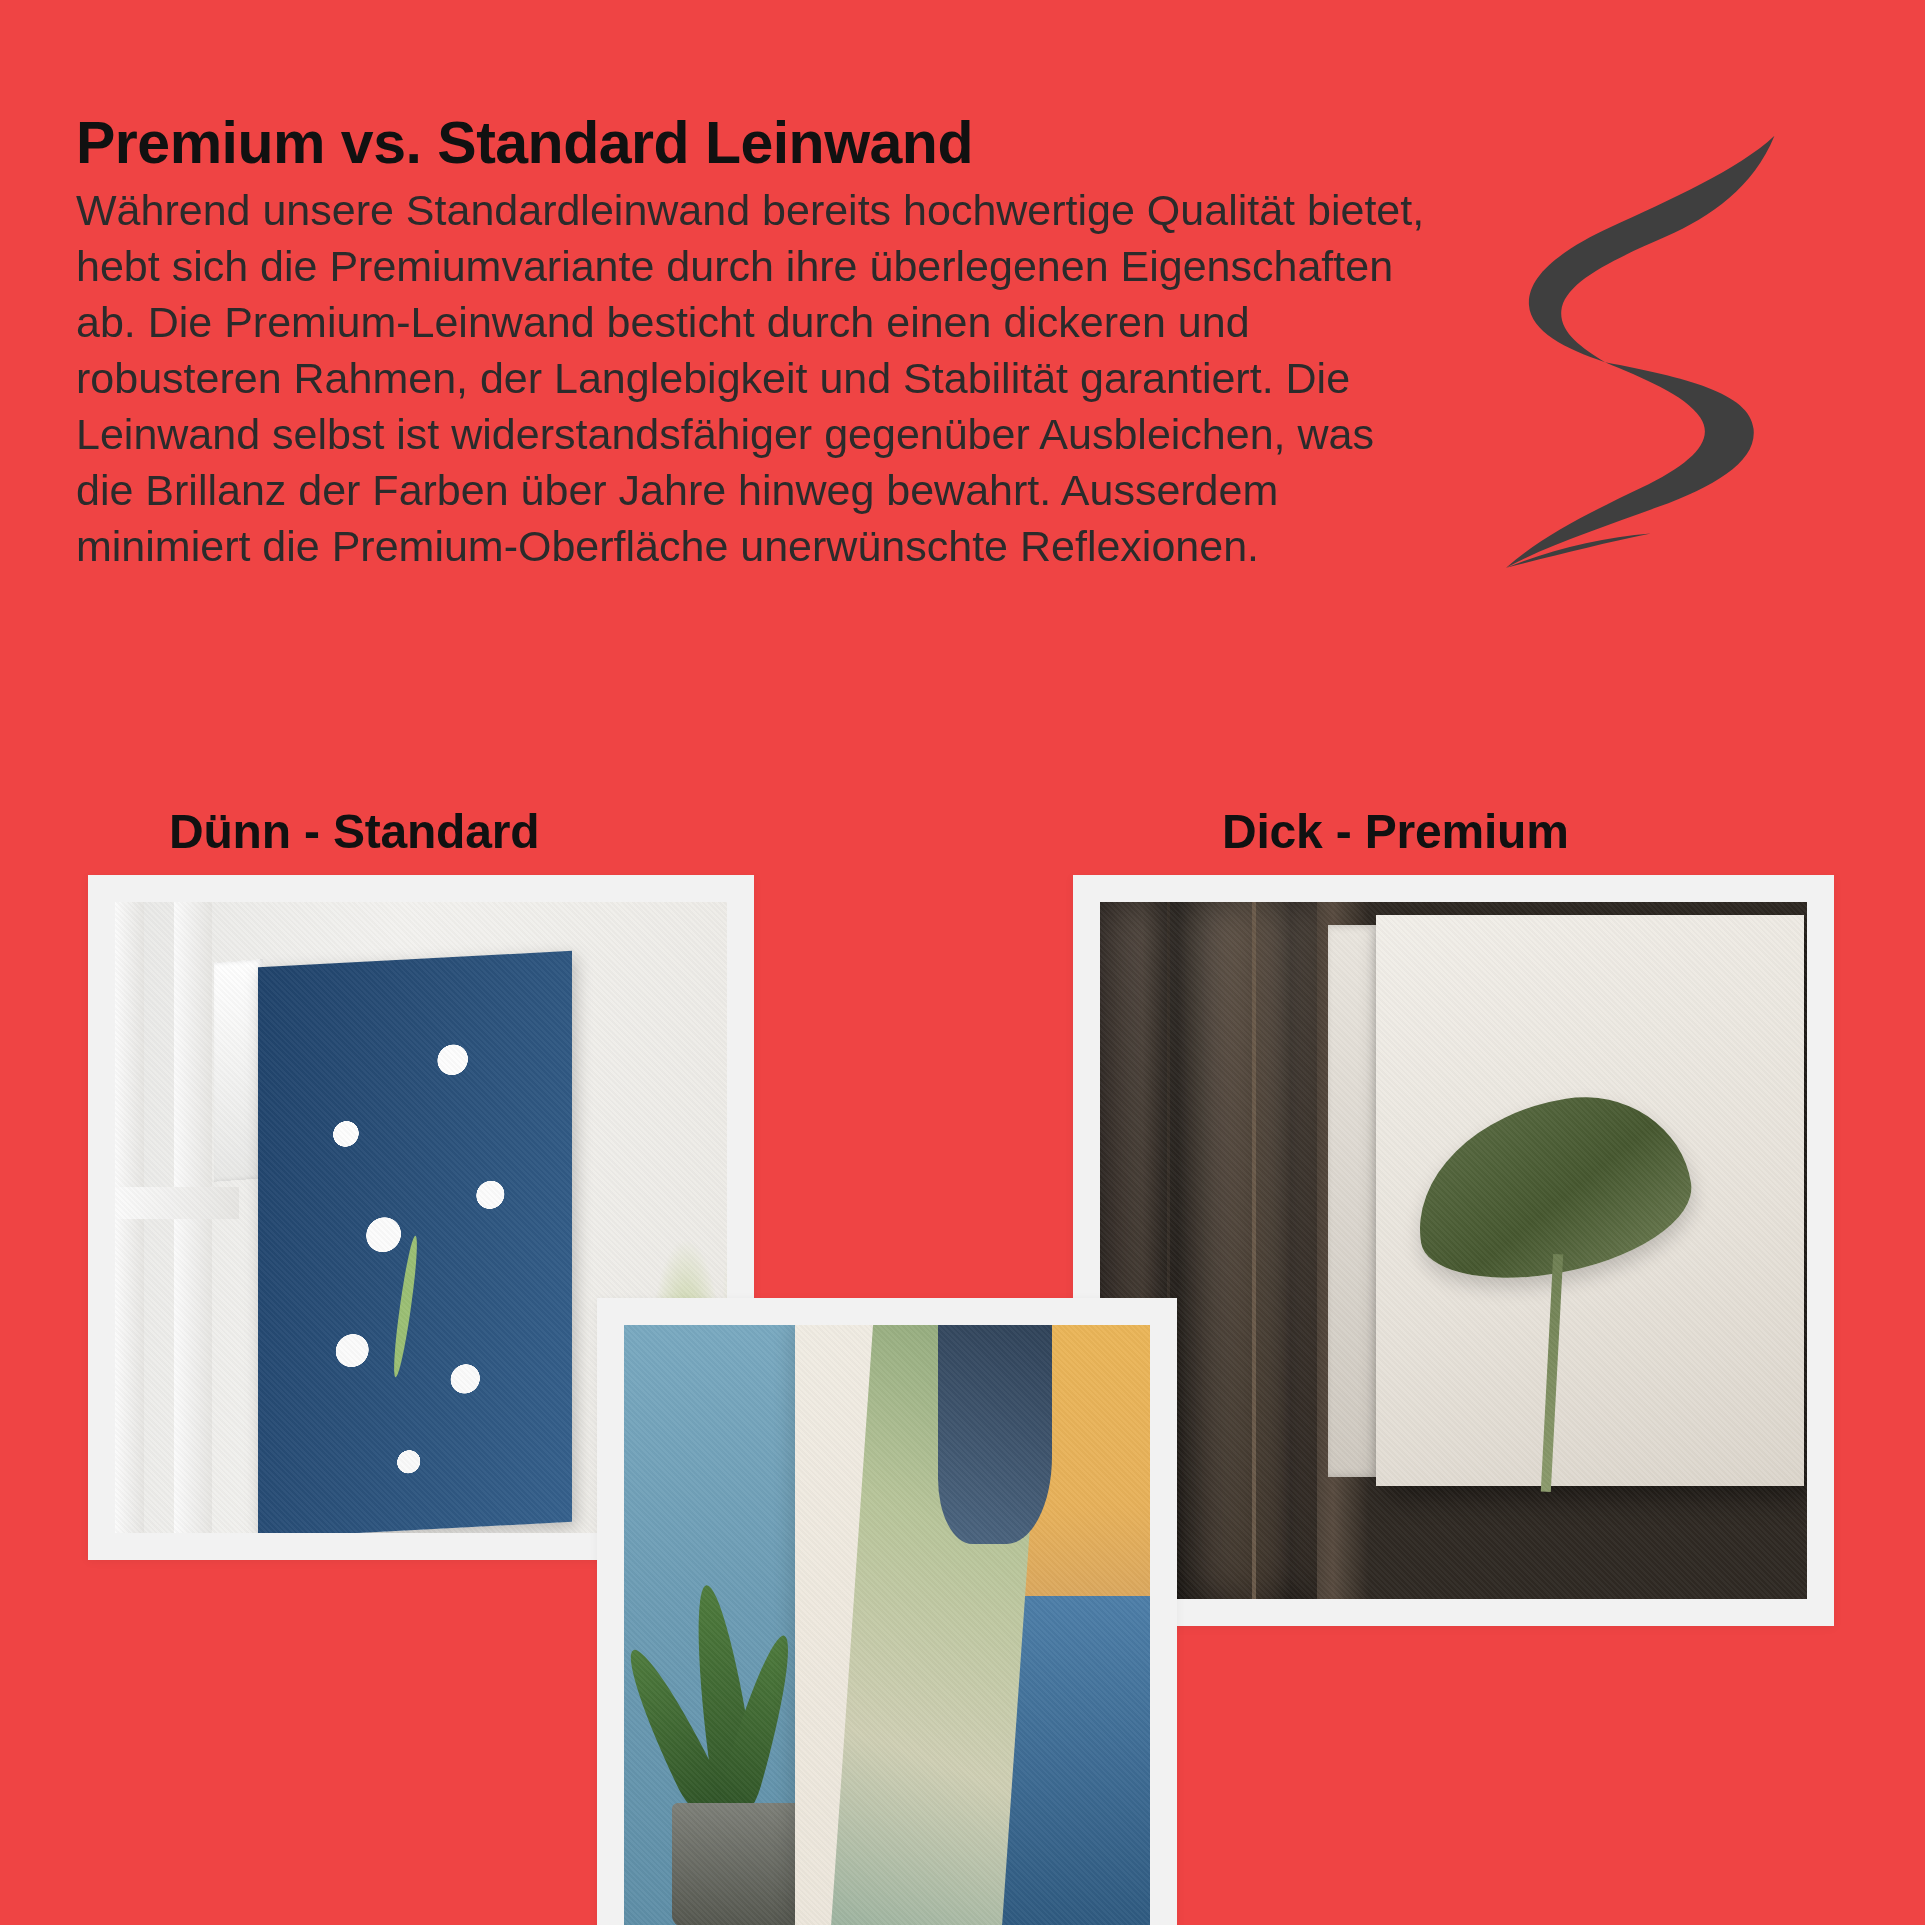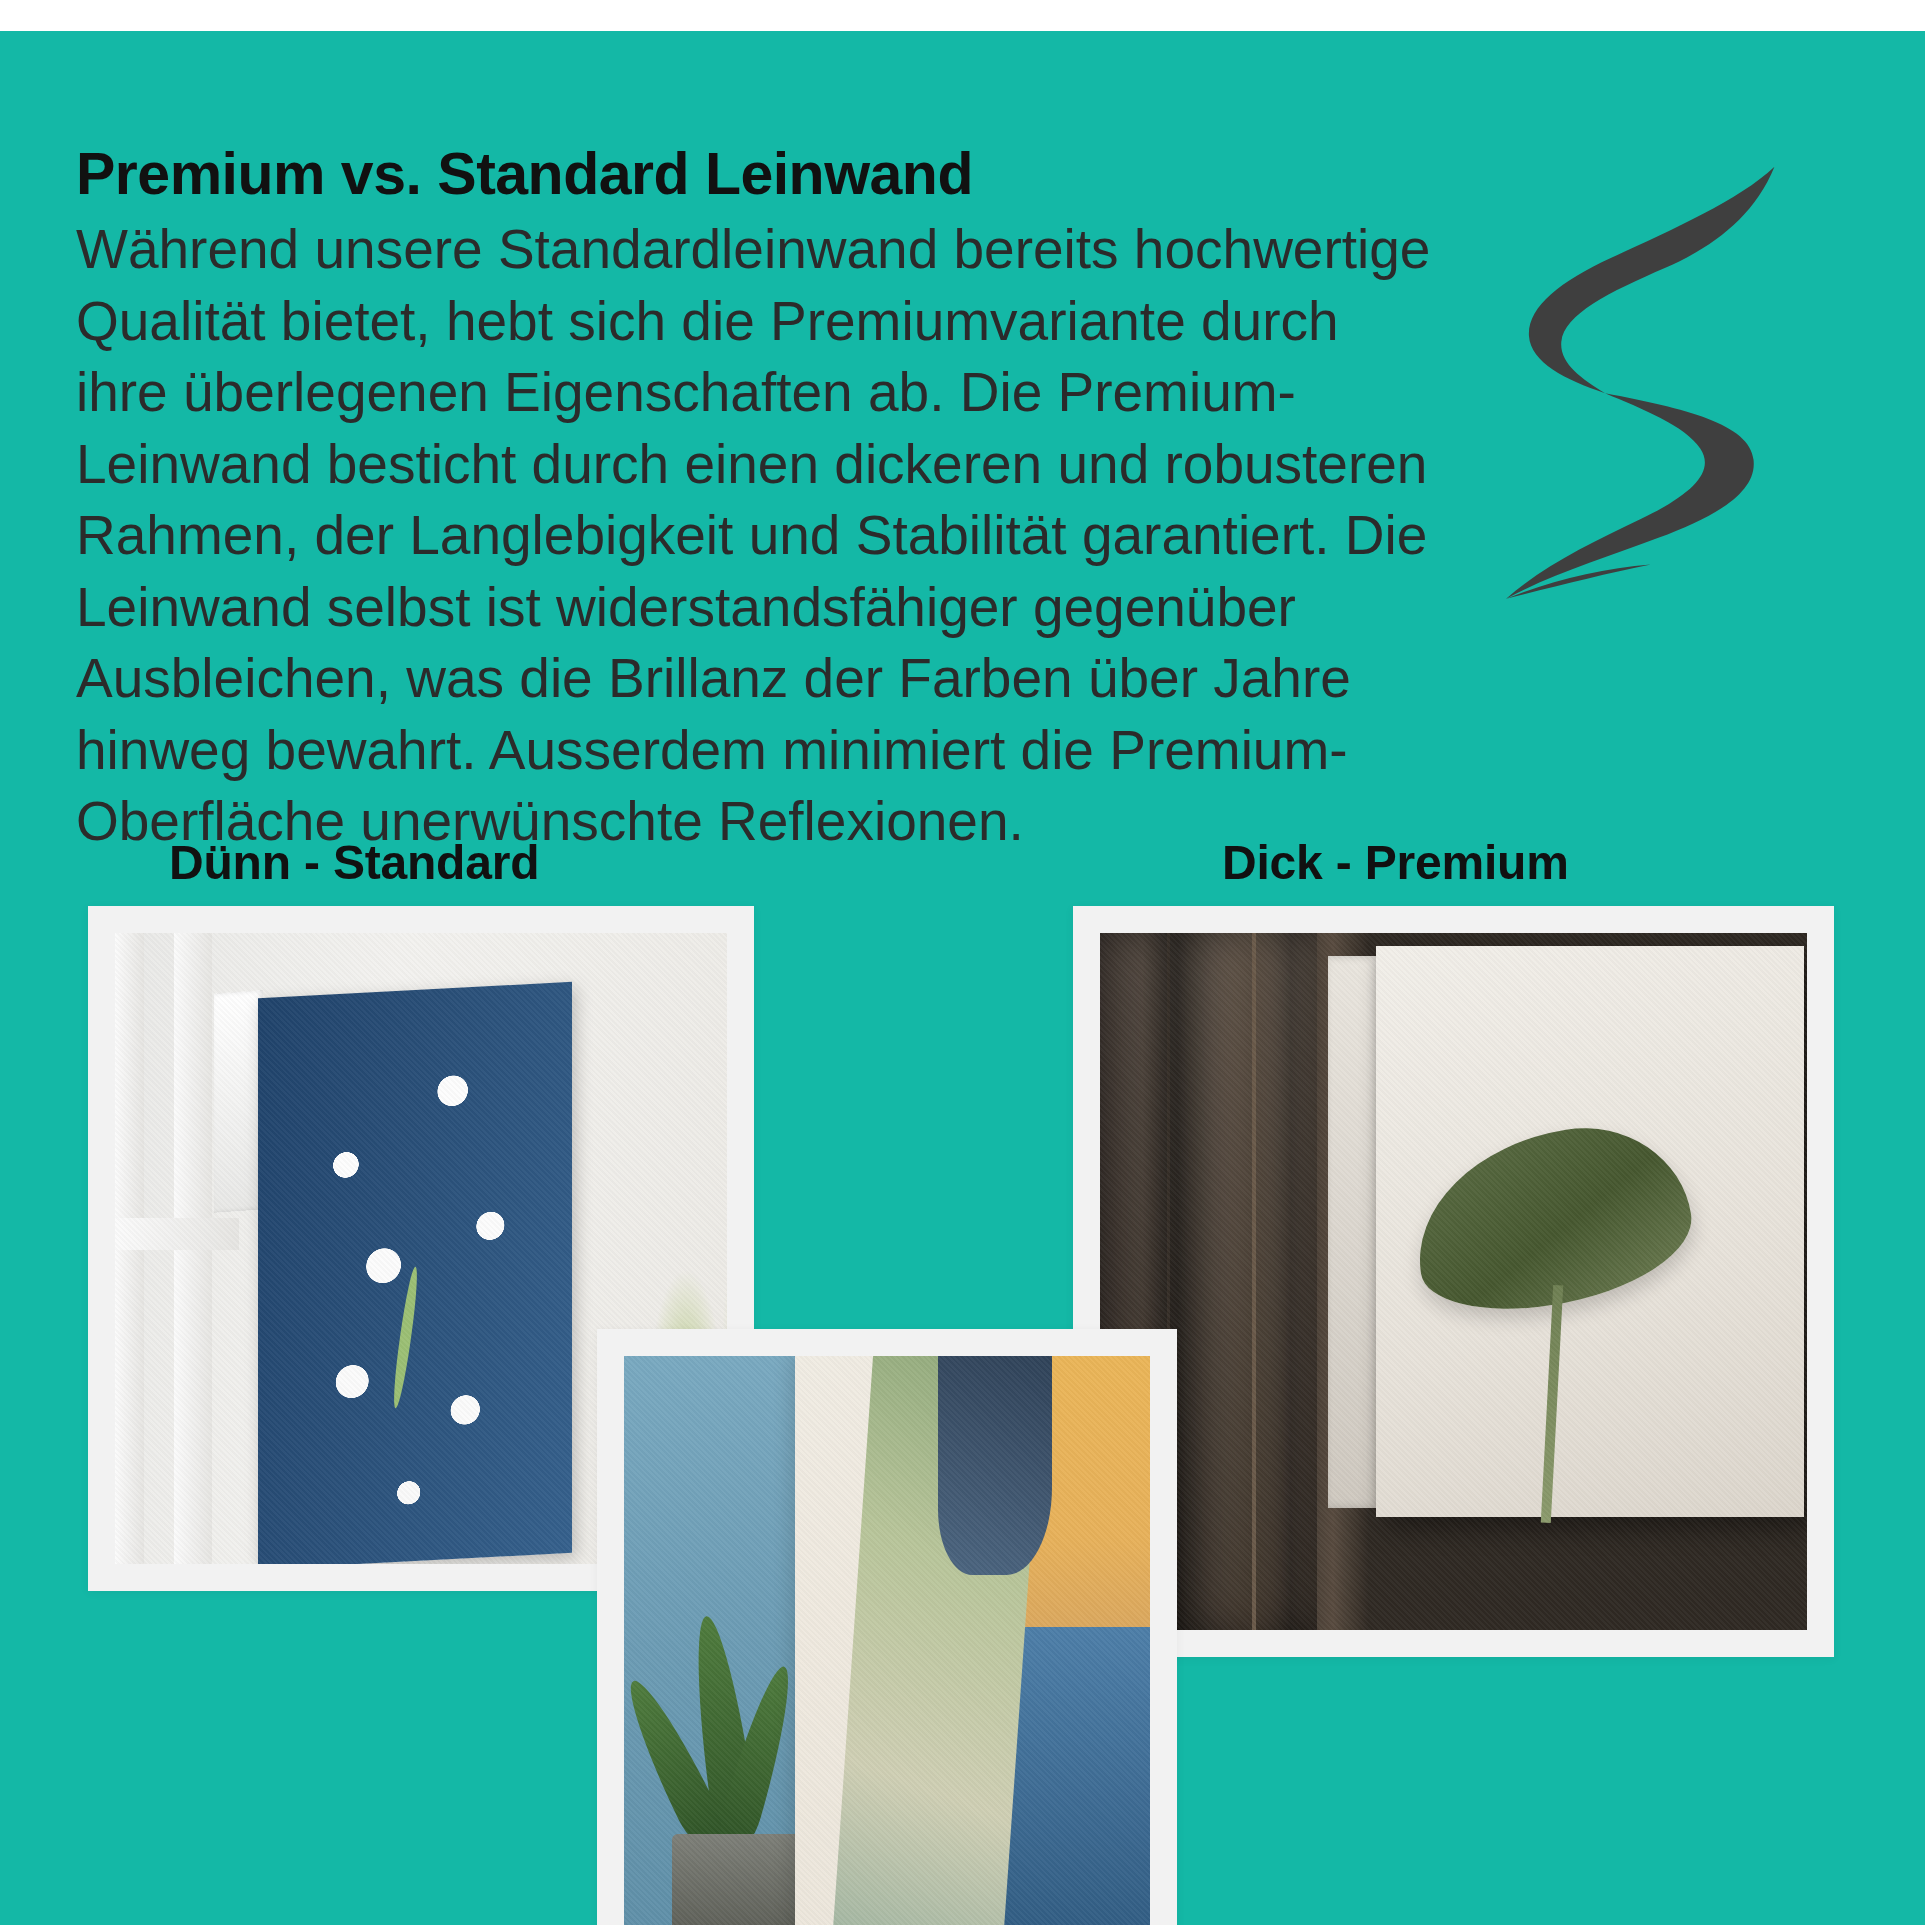--- a/index.html
+++ b/index.html
@@ -12,41 +12,40 @@
     height: 1926px;
     font-family: "Liberation Sans", sans-serif;
     color: #1a1a1a;
     overflow: hidden;
     position: relative;
   }
 
   .page {
     position: absolute;
     inset: 0;
-    background: #14b8a6;
-    margin-top: 31px;
+    background: #ef4444;
   }
 
   
   .header {
     position: absolute;
     top: 112px;
     left: 76px;
     width: 1427px;
   }
   .headline {
     font-size: 59px;
     font-weight: 700;
     letter-spacing: -0.5px;
     line-height: 1.08;
     margin: 0 0 7.6px 0;
     color: #111111;
   }
   .body-copy {
-    font-size: 55px;
+    font-size: 43px;
     line-height: 1.30;
     font-weight: 400;
     color: #2b2b2b;
     margin: 0;
     max-width: 1360px;
   }
 
   
   .logo-block {
     position: absolute;

